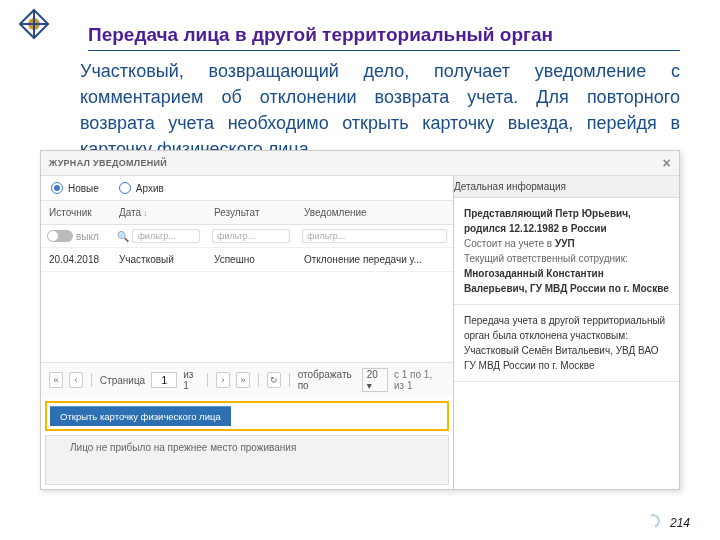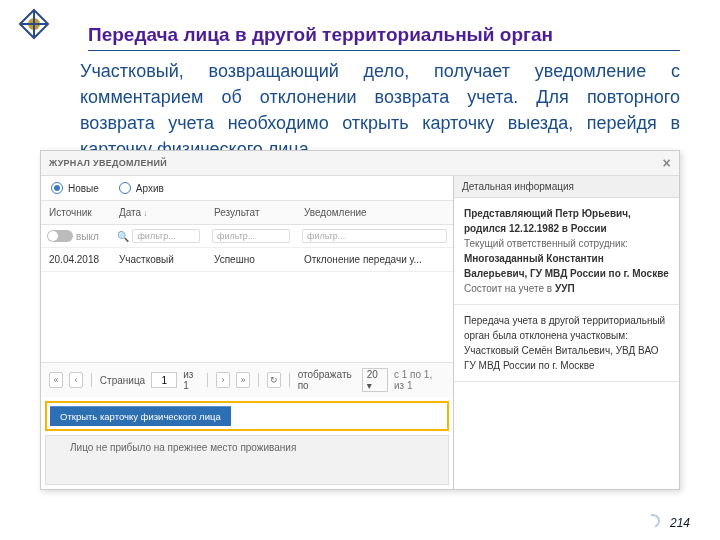--- a/index.html
+++ b/index.html
@@ -91,21 +91,21 @@
     padding: 4px 10px; cursor: pointer;
     border-top: 1px solid #5a92c9;
   }
   .note-area {
     margin: 0 4px 4px 4px; padding: 6px 24px;
     background: #f2f2f2; border: 1px solid #ddd;
     font-size: 10px; color: #666; min-height: 50px;
   }
   .detail-head {
     background: #f0f0f0; border-bottom: 1px solid #ddd;
-    padding: 5px 8px; font-size: 10px; color: #444;
+    padding: 5px 0; font-size: 10px; color: #444;
   }
   .detail-block {
     padding: 8px 10px; font-size: 10px; color: #333; line-height: 1.5;
     border-bottom: 1px solid #e5e5e5;
   }
   .detail-block .b { font-weight: bold; }
   .detail-block .lbl { color: #666; }
   .page-num {
     position: absolute; bottom: 10px; right: 30px;
     color: #0f172a; font-size: 12px; font-style: italic;
@@ -196,22 +196,22 @@
       </div>
       <div class="button-bar">
         <div class="open-btn">Открыть карточку физического лица</div>
       </div>
       <div class="note-area">Лицо не прибыло на прежнее место проживания</div>
     </div>
     <div class="right-pane">
       <div class="detail-head">Детальная информация</div>
       <div class="detail-block">
         <div><span class="b">Представляющий</span> <span class="b">Петр Юрьевич, родился 12.12.1982 в России</span></div>
+        <div><span class="lbl">Состоит на учете в</span> <span class="b">УУП</span></div>
         <div><span class="lbl">Текущий ответственный сотрудник:</span> <span class="b">Многозаданный Константин Валерьевич, ГУ МВД России по г. Москве</span></div>
-        <div><span class="lbl">Состоит на учете в</span> <span class="b">УУП</span></div>
       </div>
       <div class="detail-block">Передача учета в другой территориальный орган была отклонена участковым: Участковый Семён Витальевич, УВД ВАО ГУ МВД России по г. Москве</div>
     </div>
   </div>
 </div>
 
 <span class="swoosh"></span>
 <span class="page-num">214</span>
 
 </body></html>

